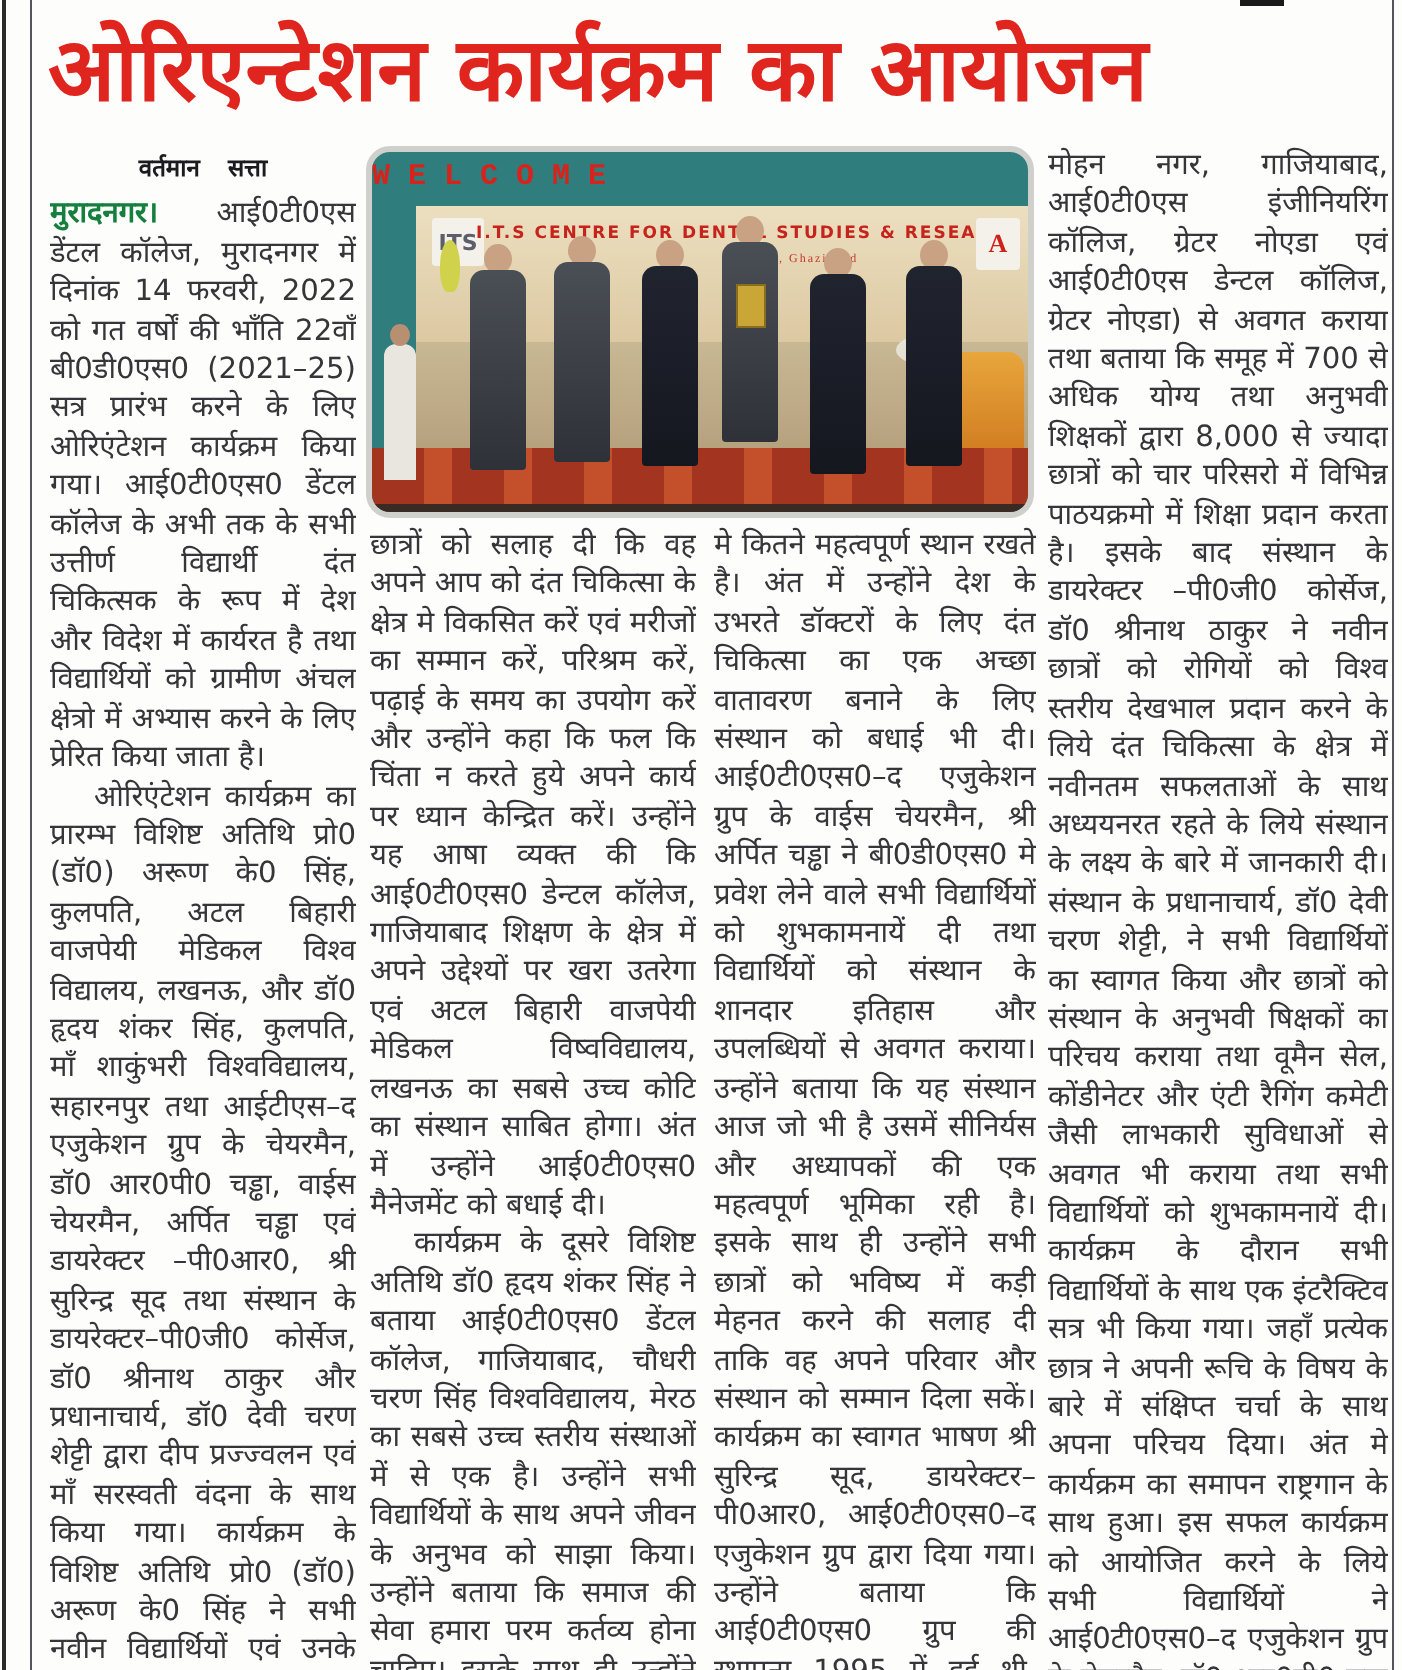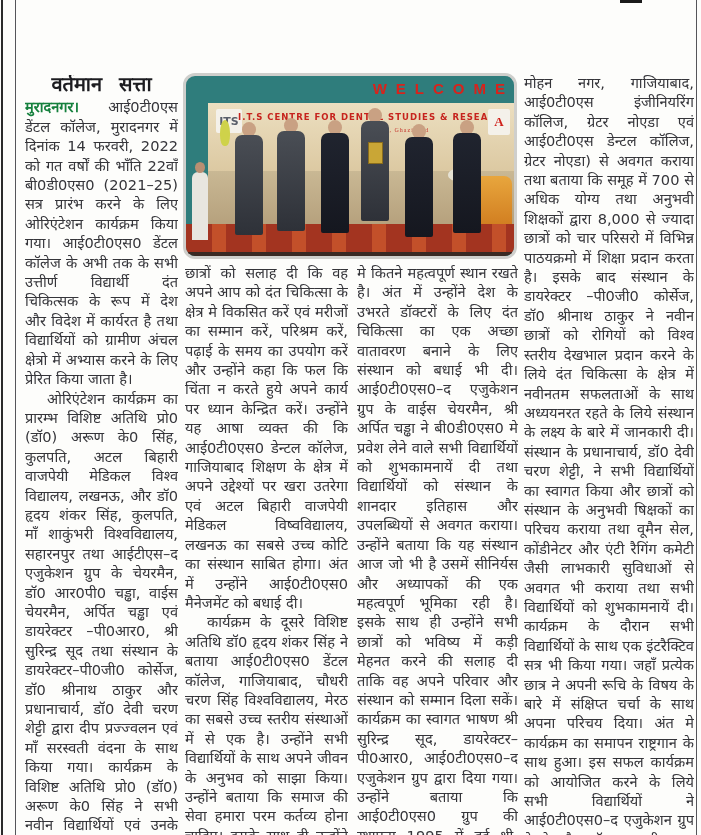--- a/index.html
+++ b/index.html
@@ -27,40 +27,40 @@
 
   .col {
     position: absolute;
     font-size: 14.6px; line-height: 19.4px;
     text-align: justify; overflow: hidden;
     font-family: "DejaVu Sans", "Liberation Sans", sans-serif;
   }
   .col p { text-align: justify; }
   .col p.indent { text-indent: 22px; }
   .byline {
-    text-align: center; font-weight: bold; font-size: 20px;
+    text-align: center; font-weight: bold; font-size: 12px;
     color: #1c1c20; word-spacing: 10px; margin-bottom: 3px;
   }
   .lead { font-weight: bold; color: #15803d; }
 
   .col1 { left: 25px;  top: 75px;  width: 153px; height: 760px; }
   .col2 { left: 185px; top: 263px; width: 163px; height: 572px; }
   .col3 { left: 357px; top: 263px; width: 161px; height: 572px; }
   .col4 { left: 524px; top: 73px;  width: 170px; height: 762px; }
 
   
   .photo {
     position: absolute; left: 183px; top: 73px; width: 334px; height: 186px;
     border: 3px solid #cfcfcc; border-radius: 12px;
     background: #2f7d7c; overflow: hidden;
   }
   .photo-welcome {
     position: absolute; left: 0; top: 4px; width: 100%;
-    text-align: right; color: #d8231c; font-weight: bold;
-    font-family: Liberation Sans, sans-serif;
+    text-align: left; color: #d8231c; font-weight: bold;
+    font-family: Liberation Mono, monospace;
     font-size: 15px; letter-spacing: 9px;
   }
   .photo-banner {
     position: absolute; left: 22px; top: 27px; right: 0; height: 68px;
     background: linear-gradient(#ecdfc0, #dcc9a2);
   }
   .banner-line1 {
     position: absolute; left: 30px; right: 30px; top: 9px;
     text-align: center; color: #c6231d; font-weight: bold; font-size: 8.5px;
     letter-spacing: 1px; font-family: "DejaVu Sans", sans-serif; white-space: nowrap;
@@ -124,20 +124,21 @@
 </style>
 </head>
 <body>
 
 <div class="page">
   <div class="rule rule-left-outer"></div>
   <div class="rule rule-left-inner"></div>
   <div class="rule rule-right"></div>
   <div class="top-tick"></div>
 
+  <h1 class="headline">ओरिएन्टेशन कार्यक्रम का आयोजन</h1>
 
   <div class="col col1">
     <div class="byline">वर्तमान सत्ता</div>
     <p><span class="lead">मुरादनगर।</span> <span>आई0टी0एस डेंटल कॉलेज, मुरादनगर में दिनांक 14 फरवरी, 2022 को गत वर्षों की भाँति 22वाँ बी0डी0एस0 (2021–25) सत्र प्रारंभ करने के लिए ओरिएंटेशन कार्यक्रम किया गया। आई0टी0एस0 डेंटल कॉलेज के अभी तक के सभी उत्तीर्ण विद्यार्थी दंत चिकित्सक के रूप में देश और विदेश में कार्यरत है तथा विद्यार्थियों को ग्रामीण अंचल क्षेत्रो में अभ्यास करने के लिए प्रेरित किया जाता है।</span></p>
     <p class="indent">ओरिएंटेशन कार्यक्रम का प्रारम्भ विशिष्ट अतिथि प्रो0 (डॉ0) अरूण के0 सिंह, कुलपति, अटल बिहारी वाजपेयी मेडिकल विश्व विद्यालय, लखनऊ, और डॉ0 हृदय शंकर सिंह, कुलपति, माँ शाकुंभरी विश्वविद्यालय, सहारनपुर तथा आईटीएस–द एजुकेशन ग्रुप के चेयरमैन, डॉ0 आर0पी0 चड्ढा, वाईस चेयरमैन, अर्पित चड्ढा एवं डायरेक्टर –पी0आर0, श्री सुरिन्द्र सूद तथा संस्थान के डायरेक्टर–पी0जी0 कोर्सेज, डॉ0 श्रीनाथ ठाकुर और प्रधानाचार्य, डॉ0 देवी चरण शेट्टी द्वारा दीप प्रज्ज्वलन एवं माँ सरस्वती वंदना के साथ किया गया। कार्यक्रम के विशिष्ट अतिथि प्रो0 (डॉ0) अरूण के0 सिंह ने सभी नवीन विद्यार्थियों एवं उनके माता–पिता को इस आई0टी0एस0 कॉलेज में प्रवेश लेने के लिये उनको बधाई दी। उन्होंने छात्रों को बताया कि उन्होंने बी0डी0एस0 पाठ्यक्रम को चुनकर सही निर्णय लिया है। इसके साथ ही उन्होंने सभी</p>
   </div>
 
   <div class="photo">
     <div class="photo-welcome">WELCOME</div>
     <div class="photo-banner">

